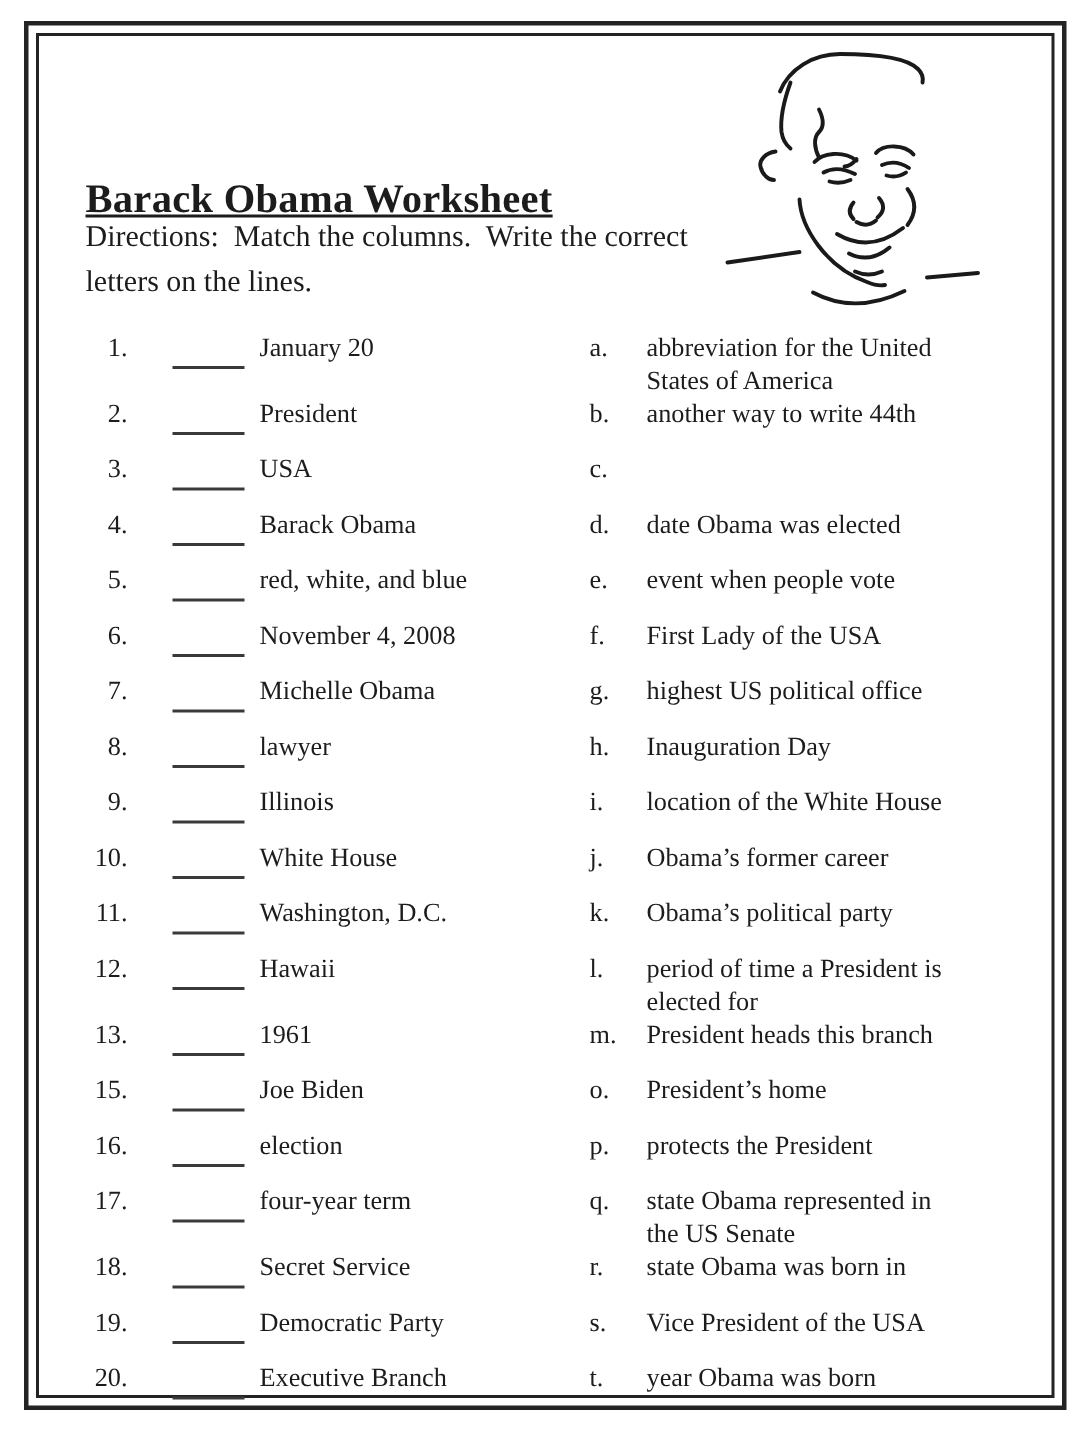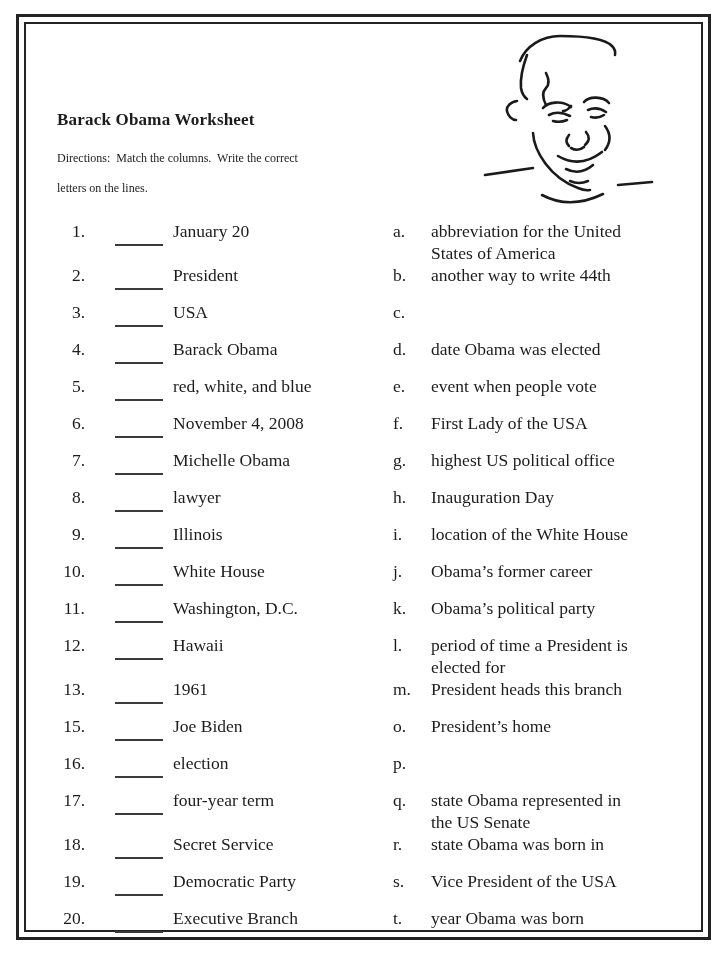--- a/index.html
+++ b/index.html
@@ -19,29 +19,30 @@
     border: 3px solid #232323;
   }
   .border-inner {
     position: absolute;
     left: 5px; top: 5px; right: 5px; bottom: 5px;
     border: 2px solid #232323;
   }
   .title {
     position: absolute;
     left: 57px; top: 99px;
-    font-size: 17px;
+    font-size: 27px;
     font-weight: bold;
     letter-spacing: 0.2px;
+    text-decoration: underline;
   }
   .directions {
     position: absolute;
     left: 57px; top: 143px;
     width: 420px;
-    font-size: 12px;
+    font-size: 20px;
     line-height: 30px;
     white-space: pre-wrap;
   }
   .portrait {
     position: absolute;
     left: 472px; top: 26px;
     width: 190px; height: 190px;
   }
   .portrait svg { display: block; width: 100%; height: 100%; }
   .portrait path, .portrait line {
@@ -250,20 +251,21 @@
       <span class="ltext">Joe Biden</span>
       <span class="letter">o.</span>
       <span class="rtext">President’s home</span>
     </div>
 
     <div class="row">
       <span class="num">16.</span>
       <span class="blank"></span>
       <span class="ltext">election</span>
       <span class="letter">p.</span>
+      <span class="rtext">protects the President</span>
     </div>
 
     <div class="row tall">
       <span class="num">17.</span>
       <span class="blank"></span>
       <span class="ltext">four-year term</span>
       <span class="letter">q.</span>
       <span class="rtext">state Obama represented in
 the US Senate</span>
     </div>

